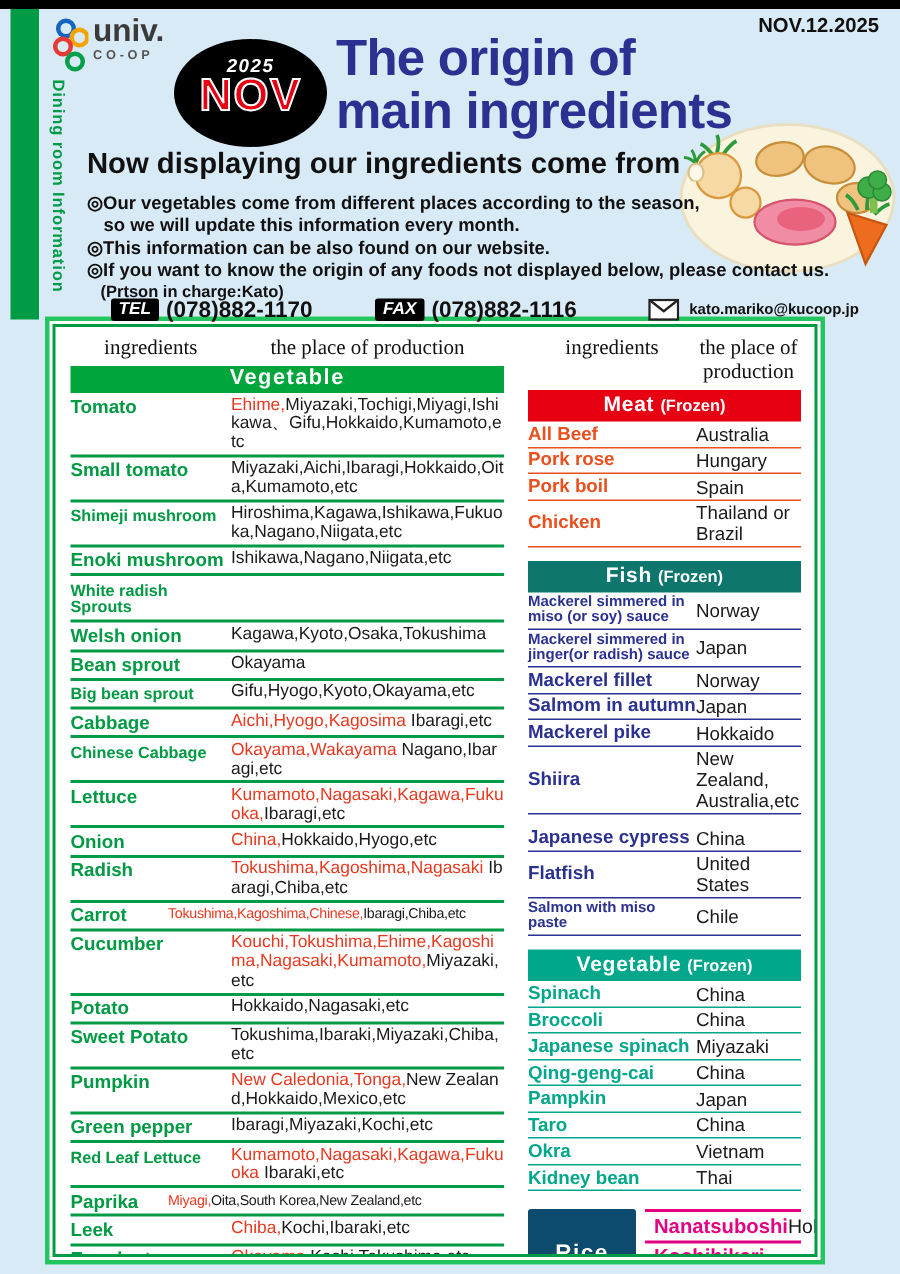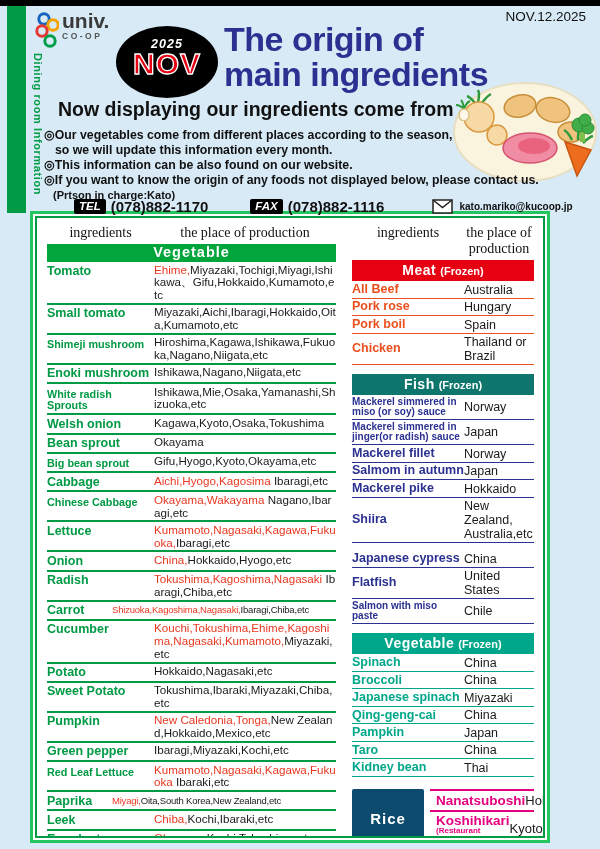--- a/index.html
+++ b/index.html
@@ -5,32 +5,32 @@
   html,body{margin:0;padding:0;}
   .page{position:relative;width:600px;height:849px;background:#d7eaf6;overflow:hidden;
         font-family:"Liberation Sans",sans-serif;color:#111;}
   .topbar{position:absolute;top:0;left:0;right:0;height:6px;background:#000;}
   .sidebar-bar{position:absolute;left:7px;top:6px;width:19px;height:207px;background:#009b44;}
   .sidebar-text{position:absolute;left:44px;top:53px;transform:rotate(90deg);transform-origin:0 0;
         font-size:11px;font-weight:bold;color:#009b44;white-space:nowrap;letter-spacing:.6px;}
   .logo{position:absolute;left:33px;top:11px;display:flex;gap:3px;}
   .logo-txt .logo-main{font-weight:800;font-size:21px;color:#3a3a3a;line-height:.95;}
   .logo-txt .logo-sub{font-size:8.5px;letter-spacing:2.5px;color:#555;font-weight:bold;}
-  .date{position:absolute;top:9px;right:14px;font-size:13.5px;font-weight:normal;margin-left:44px;}
+  .date{position:absolute;top:9px;right:14px;font-size:13.5px;font-weight:bold;margin-left:44px;}
   .badge{position:absolute;left:116px;top:26px;width:102px;height:72px;background:#000;
         border-radius:50%;text-align:center;z-index:2;}
   .badge-year{font-size:12.5px;font-weight:bold;font-style:italic;color:#fff;margin-top:11px;letter-spacing:1px;}
   .badge-month{font-size:30px;font-weight:800;color:#e60012;line-height:.85;letter-spacing:1px;
         -webkit-text-stroke:1.3px #fff;}
   .title{position:absolute;left:224px;top:22px;color:#2b3190;font-weight:800;font-size:34px;
         line-height:1.04;letter-spacing:-.5px;white-space:nowrap;z-index:1;}
   .intro-heading{position:absolute;left:58px;top:98px;font-size:19.5px;font-weight:800;
         display:flex;align-items:center;gap:3px;z-index:2;}
   .plate{position:absolute;left:452px;top:80px;z-index:0;}
-  .bullets{position:absolute;left:44px;top:128px;width:505px;font-size:12.3px;font-weight:700;
+  .bullets{position:absolute;left:58px;top:128px;width:505px;font-size:12.3px;font-weight:700;
         line-height:1.22;z-index:2;}
   .bullet-cont{padding-left:11px;}
   .person{font-size:11px;padding-left:9px;margin-top:1px;}
   .contact{position:absolute;left:74px;top:198px;display:flex;align-items:center;
         font-weight:800;font-size:15px;z-index:2;}
   .tag-badge{background:#000;color:#fff;font-style:italic;font-size:11.5px;padding:1px 5px 2px;
         margin-right:5px;border-radius:2px;font-weight:800;}
   .fax-group{margin-left:42px;display:flex;align-items:center;}
   .email{margin-left:48px;display:flex;align-items:center;gap:6px;font-size:10px;}
   
@@ -176,21 +176,20 @@
             <div class="lrow">
               <span class="lname sm" style="color: rgb(0, 154, 68);">Shimeji mushroom</span>
               <span class="lplace"><span class="seg-blk">Hiroshima,Kagawa,Ishikawa,Fukuoka,Nagano,Niigata,etc</span></span>
             </div>
             <div class="lrow">
               <span class="lname" style="color: rgb(0, 154, 68);">Enoki mushroom</span>
               <span class="lplace"><span class="seg-blk">Ishikawa,Nagano,Niigata,etc</span></span>
             </div>
             <div class="lrow">
               <span class="lname sm" style="color: rgb(0, 154, 68);">White radish Sprouts</span>
-              <span class="lplace"><span class="seg-blk">Ishikawa,Mie,Osaka,Yamanashi,Shizuoka,etc</span></span>
             </div>
             <div class="lrow">
               <span class="lname" style="color: rgb(0, 154, 68);">Welsh onion</span>
               <span class="lplace"><span class="seg-blk">Kagawa,Kyoto,Osaka,Tokushima</span></span>
             </div>
             <div class="lrow">
               <span class="lname" style="color: rgb(0, 154, 68);">Bean sprout</span>
               <span class="lplace"><span class="seg-blk">Okayama</span></span>
             </div>
             <div class="lrow">
@@ -212,21 +211,21 @@
             <div class="lrow">
               <span class="lname" style="color: rgb(0, 154, 68);">Onion</span>
               <span class="lplace"><span class="seg-red">China,</span><span class="seg-blk">Hokkaido,Hyogo,etc</span></span>
             </div>
             <div class="lrow">
               <span class="lname" style="color: rgb(0, 154, 68);">Radish</span>
               <span class="lplace"><span class="seg-red">Tokushima,Kagoshima,Nagasaki </span><span class="seg-blk">Ibaragi,Chiba,etc</span></span>
             </div>
             <div class="lrow">
               <span class="lname" style="color: rgb(0, 154, 68);">Carrot</span>
-              <span class="lplace tiny"><span class="seg-red">Shizuoka,Kagoshima,Nagasaki,</span><span class="seg-blk">Ibaragi,Chiba,etc</span></span>
+              <span class="lplace tiny"><span class="seg-red">Tokushima,Kagoshima,Chinese,</span><span class="seg-blk">Ibaragi,Chiba,etc</span></span>
             </div>
             <div class="lrow">
               <span class="lname" style="color: rgb(0, 154, 68);">Cucumber</span>
               <span class="lplace"><span class="seg-red">Kouchi,Tokushima,Ehime,Kagoshima,Nagasaki,Kumamoto,</span><span class="seg-blk">Miyazaki,etc</span></span>
             </div>
             <div class="lrow">
               <span class="lname" style="color: rgb(0, 154, 68);">Potato</span>
               <span class="lplace"><span class="seg-blk">Hokkaido,Nagasaki,etc</span></span>
             </div>
             <div class="lrow">
@@ -342,20 +341,24 @@
                 <span class="rname" style="color: rgb(0, 167, 138);">Qing-geng-cai</span>
                 <span class="rplace">China</span>
               </div>
               <div class="rrow" style="border-color: rgb(0, 167, 138);">
                 <span class="rname" style="color: rgb(0, 167, 138);">Pampkin</span>
                 <span class="rplace">Japan</span>
               </div>
               <div class="rrow" style="border-color: rgb(0, 167, 138);">
                 <span class="rname" style="color: rgb(0, 167, 138);">Taro</span>
                 <span class="rplace">China</span>
+              </div>
+              <div class="rrow" style="border-color: rgb(0, 167, 138);">
+                <span class="rname" style="color: rgb(0, 167, 138);">Okra</span>
+                <span class="rplace">Vietnam</span>
               </div>
               <div class="rrow" style="border-color: rgb(0, 167, 138);">
                 <span class="rname" style="color: rgb(0, 167, 138);">Kidney bean</span>
                 <span class="rplace">Thai</span>
               </div>
             </div>
             <div class="blk">
               <div class="blabel" style="background: #0c4a6e;">Rice</div>
               <div class="bcontent" style="border-color: rgb(228, 0, 127);">
                 <div class="brow" style="border-color: rgb(228, 0, 127);">

